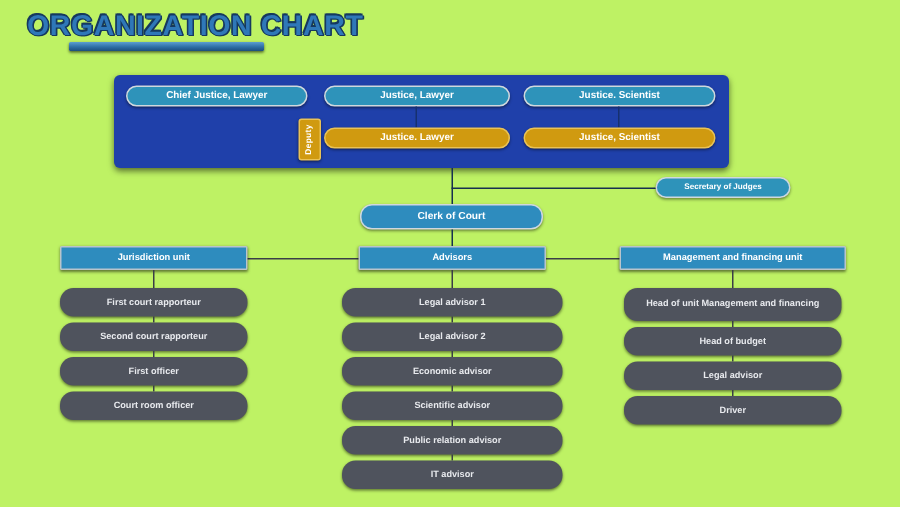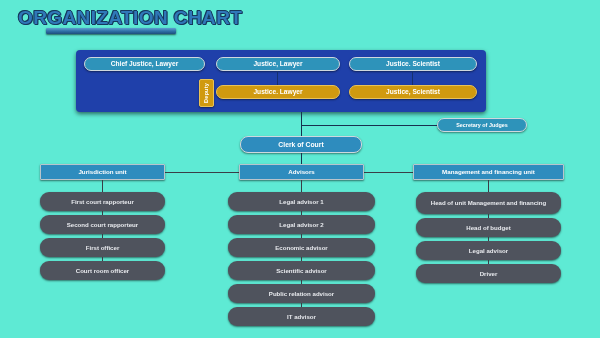--- a/index.html
+++ b/index.html
@@ -14,21 +14,21 @@
     overflow: hidden;
     font-family: "Liberation Sans", sans-serif;
     color: #ffffff;
   }
 
   .stage {
     position: absolute;
     left: 0; top: 0;
     width: 600px;
     height: 338px;
-    background: #5eead4;
+    background: #bef264;
   }
 
   
   .title {
     position: absolute;
     left: 18px;
     top: 7px;
     font-size: 19px;
     font-weight: bold;
     letter-spacing: 0.4px;

